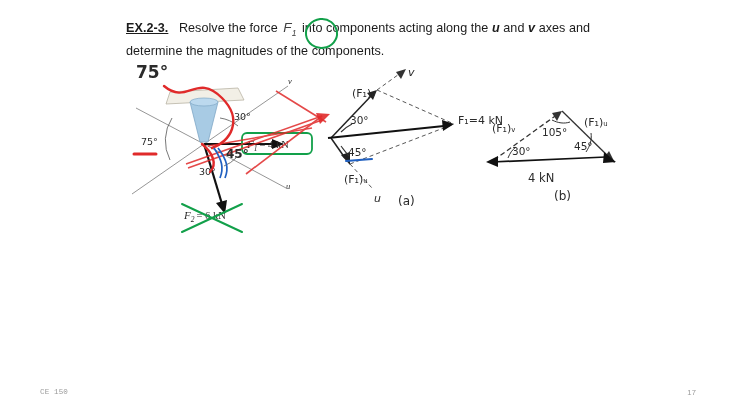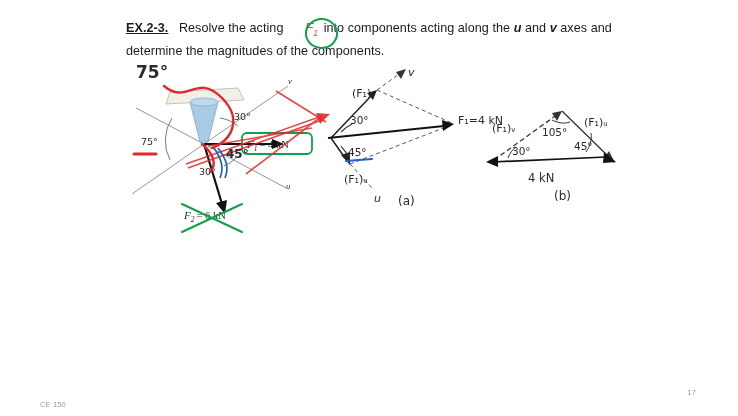--- a/index.html
+++ b/index.html
@@ -38,26 +38,25 @@
     font-weight: bold;
     text-decoration: underline;
   }
   #statement .gap { display: inline-block; width: 7px; }
   #statement .var {
     font-style: italic;
     font-weight: bold;
   }
   #statement .fvar {
     font-style: italic;
-    color: #ef4444;
+    color: #404040;
     font-family: Liberation Sans, sans-serif;
     font-size: 13.5px;
     position: relative;
     padding: 0 2px;
-    margin-left: 16px;
   }
   #statement .fvar sub {
     font-size: 8.5px;
     font-style: italic;
   }
   
   #f1-circle {
     position: absolute;
     left: 305px;
     top: 18px;
@@ -79,21 +78,21 @@
   #footer {
     position: absolute;
     left: 0;
     right: 0;
     bottom: 14px;
     height: 14px;
     font-size: 7.6px;
     color: #9a9a9a;
     letter-spacing: 0.1px;
   }
-  #footer .f-left  { position: absolute; left: 40px;  top: 12px; }
+  #footer .f-left  { position: absolute; left: 40px;  top: 0; font-family: Liberation Mono, monospace; }
   #footer .f-mid   { position: absolute; left: 0; right: 0; top: 0; text-align: center; }
   #footer .f-right { position: absolute; right: 42px; top: 0; }
 
   
   .hand {
     font-family: "DejaVu Sans", sans-serif;
     fill: #2b2b2b;
   }
   .serif-it {
     font-family: "Liberation Serif", serif;
@@ -101,21 +100,21 @@
     fill: #2b2b2b;
   }
 </style>
 </head>
 <body>
 
 <div id="slide">
 
   <div id="statement">
     <span class="ex-label">EX.2-3.</span><span class="gap"></span>
-    <span>Resolve the acting</span>
+    <span>Resolve the force</span>
     <span class="fvar"><span>F</span><sub>1</sub></span>
     <span>into components acting along the</span>
     <span class="var">u</span>
     <span>and</span>
     <span class="var">v</span>
     <span>axes and determine the magnitudes of the components.</span>
   </div>
   <div id="f1-circle"></div>
 
   <div class="fig" style="left:126px; top:56px;">

